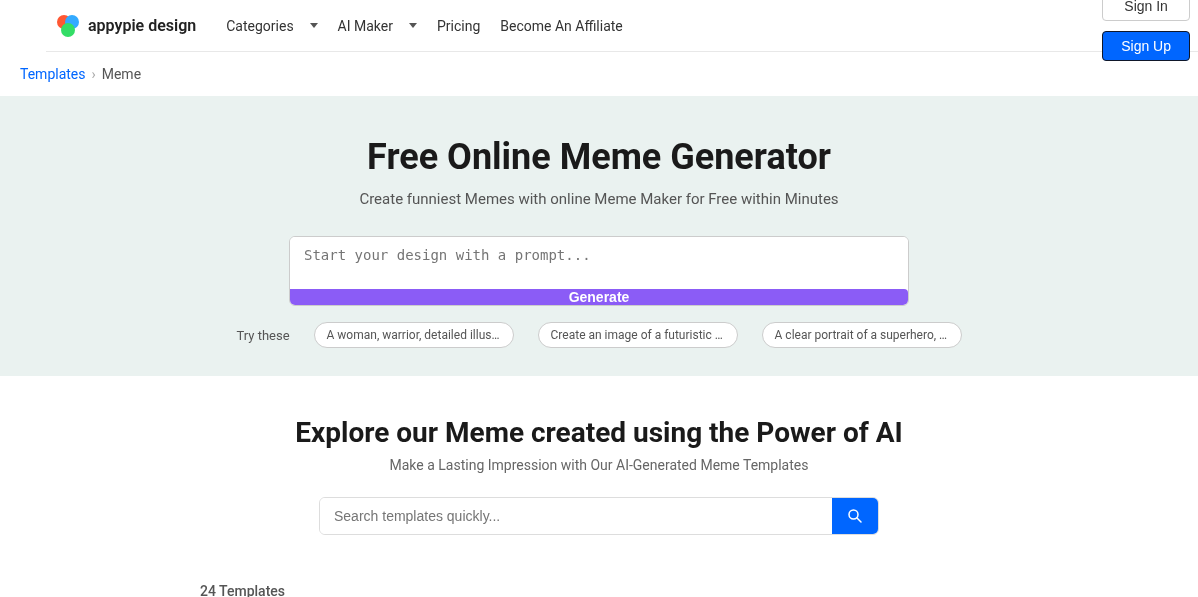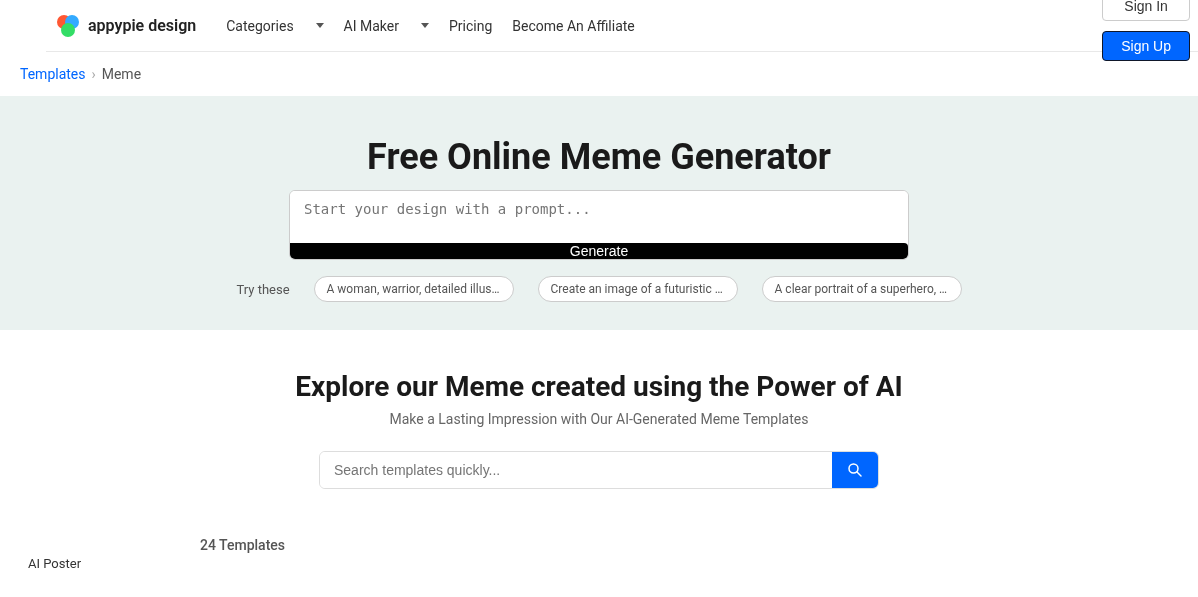--- a/index.html
+++ b/index.html
@@ -8,38 +8,38 @@
     
     .navbar {
       display: flex; align-items: center; padding: 0 8px; height: 52px;
       border-bottom: 1px solid #e8e8e8; background: #fff;
       position: relative; z-index: 10; margin-left: 46px;
     }
     .logo { display: flex; align-items: center; gap: 6px; margin-right: 30px; }
     .logo-icon { width: 28px; height: 28px; }
     .logo-text { font-size: 16px; font-weight: 600; color: #222; }
     .nav-links { display: flex; align-items: center; gap: 20px; flex: 1; }
-    .nav-link { font-size: 14px; color: #333; cursor: pointer; display: flex; align-items: center; gap: 20px; }
+    .nav-link { font-size: 14px; color: #333; cursor: pointer; display: flex; align-items: center; gap: 14px; }
     .nav-actions { display: flex; gap: 10px; flex-direction: column; }
     .btn-outline { padding: 6px 18px; border: 1px solid #ccc; border-radius: 4px; background: #fff; cursor: pointer; font-size: 14px; color: #333; }
     .btn-solid { padding: 6px 18px; border: 1px solid #0f172a; border-radius: 4px; background: #0066ff; cursor: pointer; font-size: 14px; color: #fff; }
 
     
     .breadcrumb { padding: 14px 20px; font-size: 14px; color: #555; display: flex; align-items: center; gap: 6px; }
     .breadcrumb a { color: #0066ff; text-decoration: none; }
     .breadcrumb-sep { color: #aaa; }
 
     
     .hero { background: #eaf2f0; padding: 40px 20px 28px; text-align: center; }
     .hero-title { font-size: 36px; font-weight: 700; color: #1a1a1a; margin-bottom: 12px; }
     .hero-subtitle { font-size: 15px; color: #555; margin-bottom: 28px; }
     .hero-input-row { display: flex; justify-content: center; margin-bottom: 16px; }
     .hero-input-wrap { display: flex; width: 620px; border: 1px solid #ccc; border-radius: 6px; background: #fff; overflow: hidden; flex-direction: column; }
     .hero-input { flex: 1; border: none; outline: none; padding: 10px 14px; font-size: 14px; color: #555; resize: none; height: 44px; }
-    .hero-generate-btn { padding: 0 22px; background: #000000; color: #fff; border: none; cursor: pointer; font-size: 14px; font-weight: 400; border-radius: 0 4px 4px 0; }
+    .hero-generate-btn { padding: 0 22px; background: #8b5cf6; color: #fff; border: none; cursor: pointer; font-size: 14px; font-weight: 700; border-radius: 0 4px 4px 0; }
     .hero-try-row { display: flex; align-items: center; justify-content: center; gap: 24px; flex-wrap: wrap; }
     .hero-try-label { font-size: 13px; color: #555; }
     .hero-try-chip { padding: 5px 12px; background: #fff; border: 1px solid #ccc; border-radius: 20px; font-size: 12px; color: #555; cursor: pointer; max-width: 200px; overflow: hidden; text-overflow: ellipsis; white-space: nowrap; }
 
     
     .explore { padding: 40px 20px 20px; text-align: center; }
     .explore-title { font-size: 28px; font-weight: 700; color: #1a1a1a; margin-bottom: 8px; }
     .explore-subtitle { font-size: 14px; color: #666; margin-bottom: 24px; }
     .search-row { display: flex; justify-content: center; margin-bottom: 28px; }
     .search-wrap { display: flex; width: 560px; border: 1px solid #ddd; border-radius: 6px; overflow: hidden; }
@@ -91,20 +91,21 @@
 </nav>
 
 <div class="breadcrumb">
   <a href="#">Templates</a>
   <span class="breadcrumb-sep">›</span>
   <span>Meme</span>
 </div>
 
 <section class="hero">
   <h1 class="hero-title">Free Online Meme Generator</h1>
+  <p class="hero-subtitle">Create funniest Memes with online Meme Maker for Free within Minutes</p>
   <div class="hero-input-row">
     <div class="hero-input-wrap">
       <textarea class="hero-input" placeholder="Start your design with a prompt..." style=""></textarea>
       <button class="hero-generate-btn">Generate</button>
     </div>
   </div>
   <div class="hero-try-row">
     <span class="hero-try-label">Try these</span>
     <span class="hero-try-chip">A woman, warrior, detailed illustration, digi...</span>
     <span class="hero-try-chip">Create an image of a futuristic cityscape ...</span>

